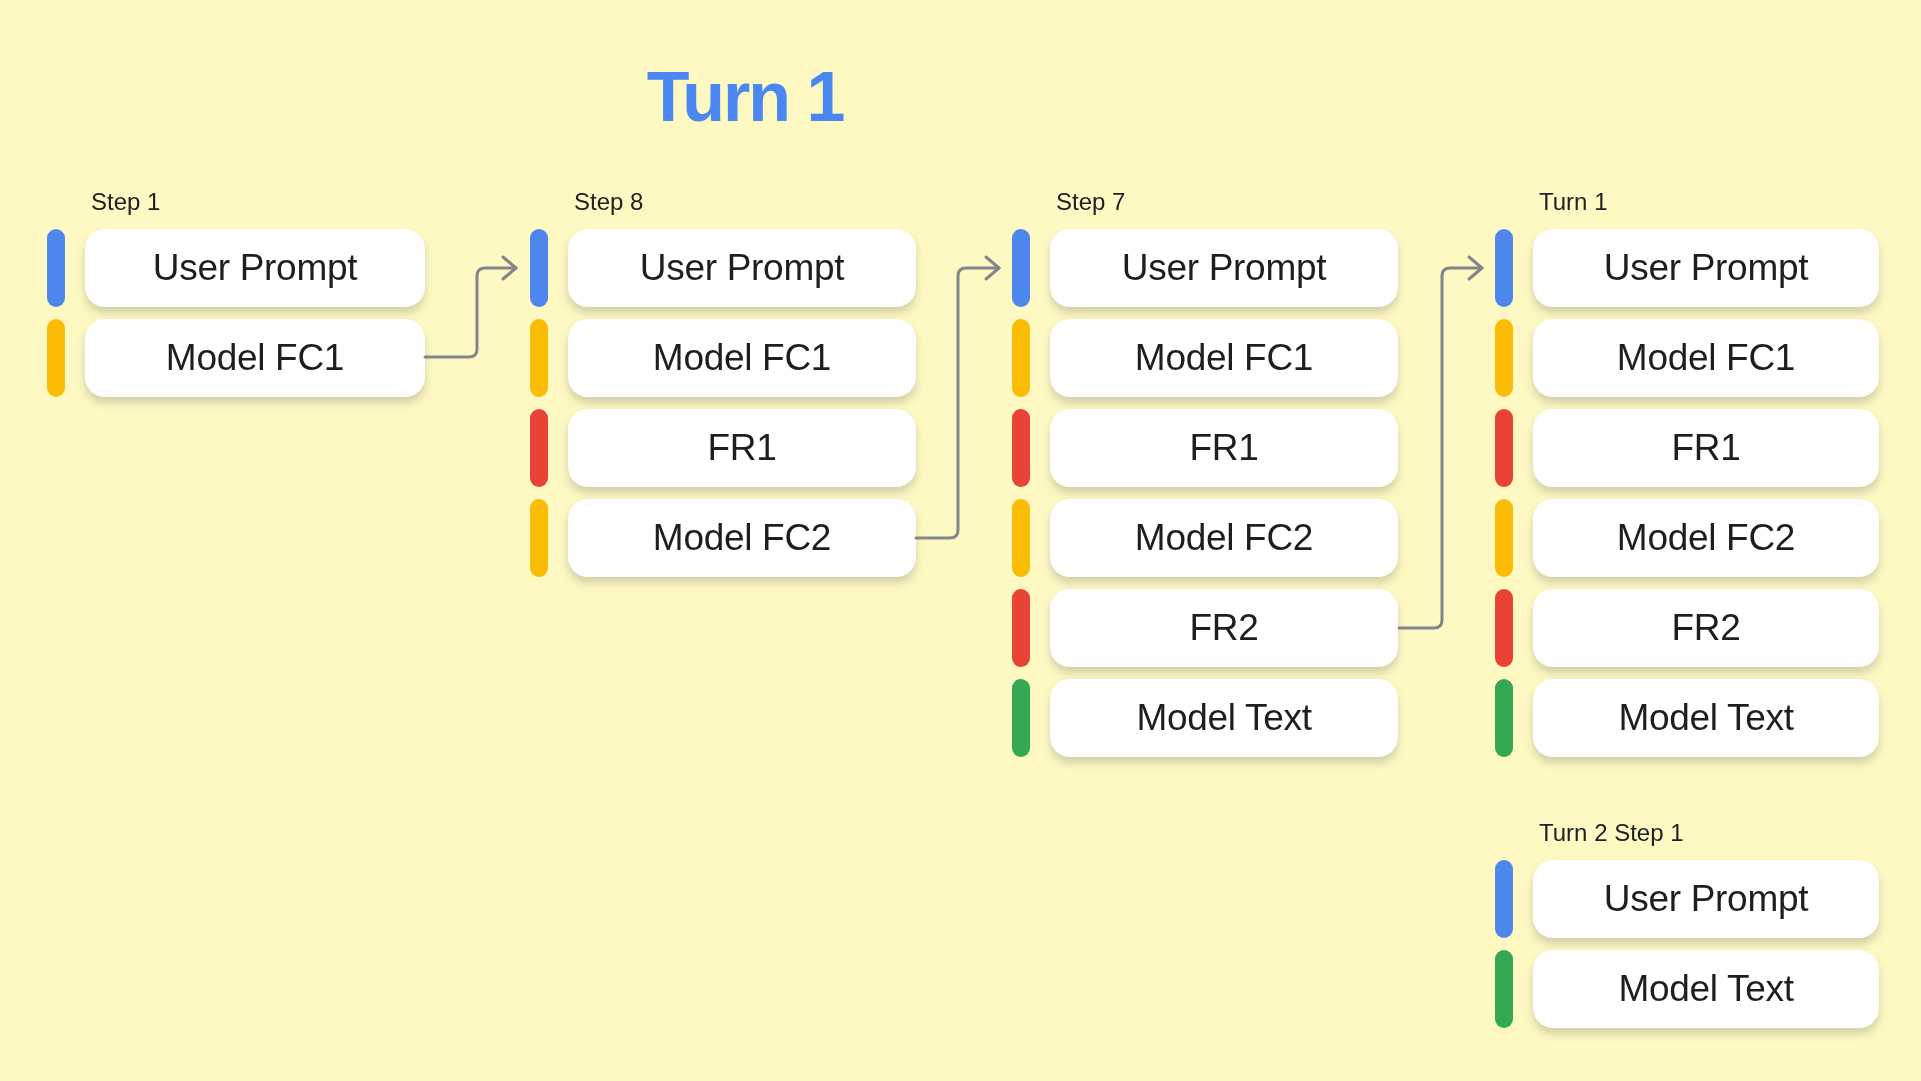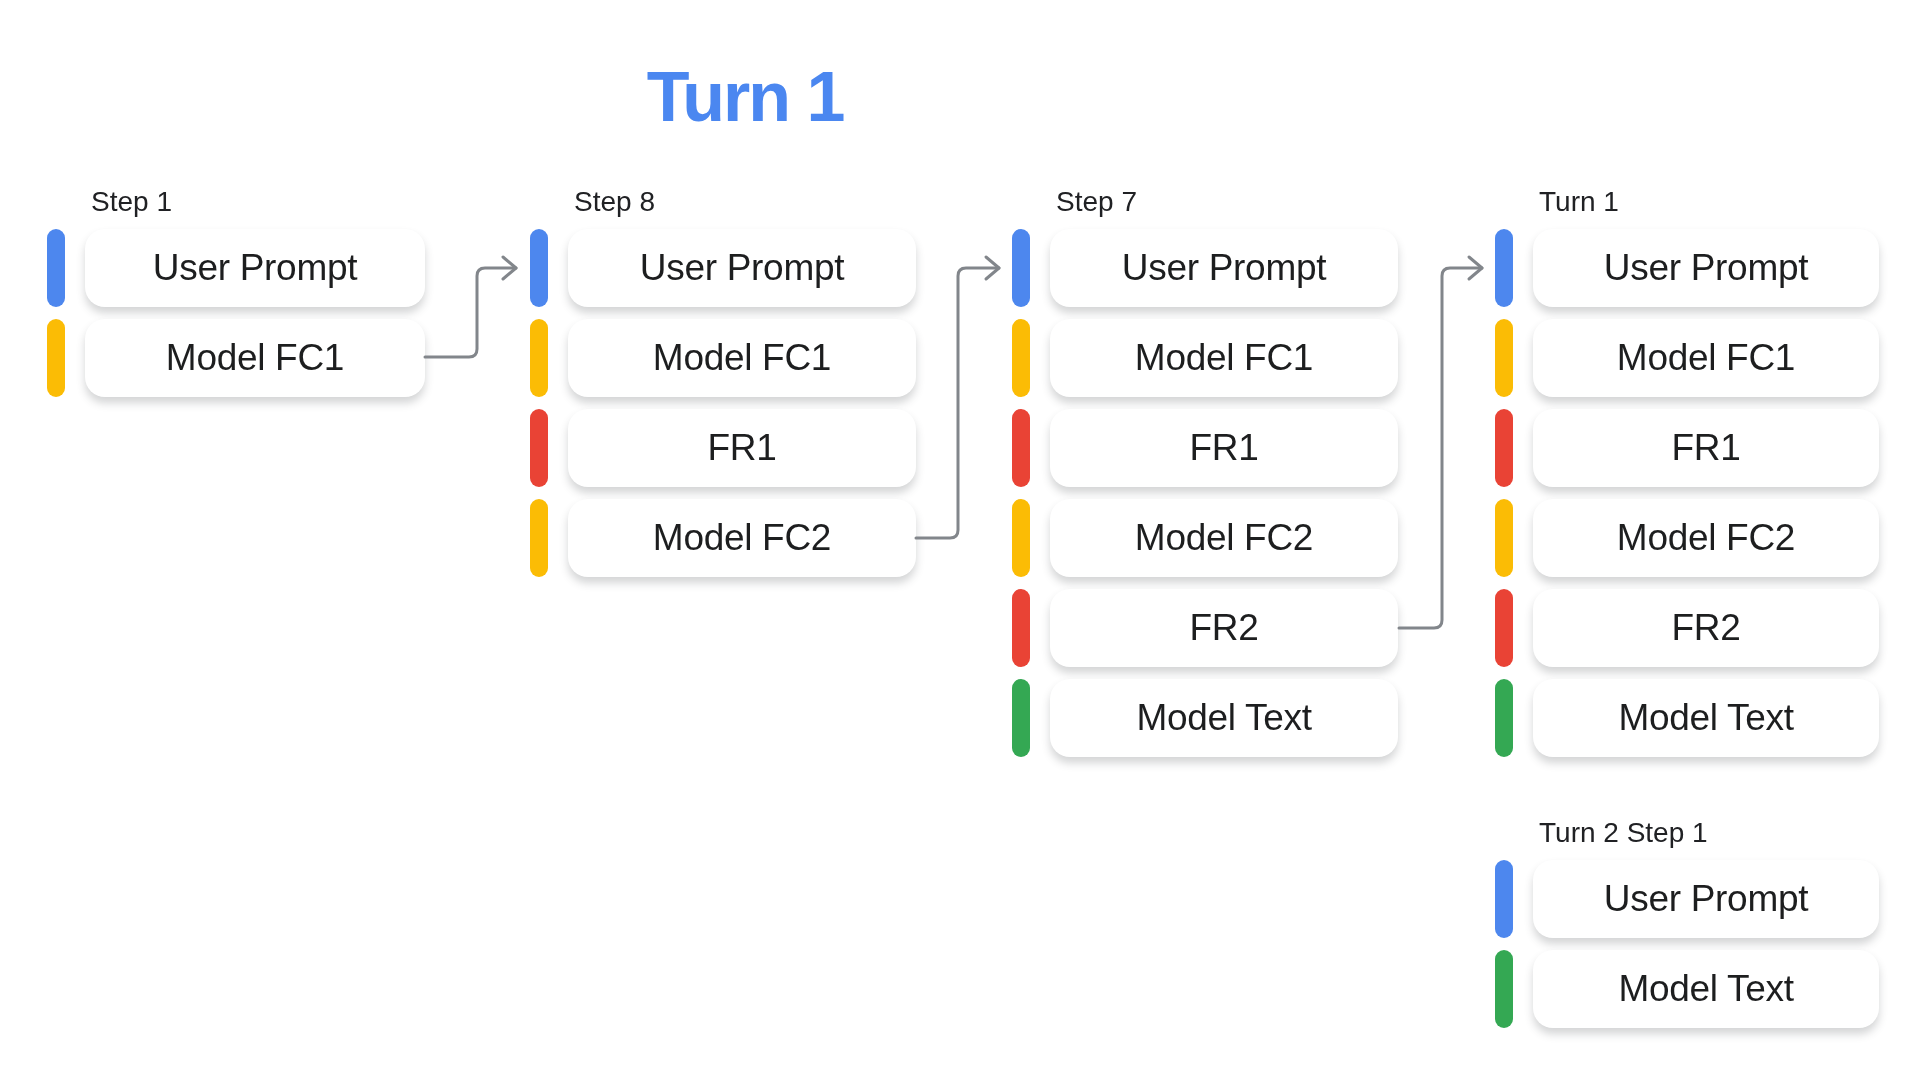--- a/index.html
+++ b/index.html
@@ -34,21 +34,21 @@
   .g1{left:47px;  top:187px; --cw:340px;}
   .g2{left:530px; top:187px; --cw:348px;}
   .g3{left:1012px;top:187px; --cw:348px;}
   .g4{left:1495px;top:187px; --cw:346px;}
   .g5{left:1495px;top:818px; --cw:346px;}
 
   .group-label{
     height:30px;
     line-height:30px;
     margin:0 0 12px 44px;
-    font-size:28px;
+    font-size:24px;
     color:#202124;
     white-space:nowrap;
   }
   .row{
     display:flex;
     align-items:stretch;
     height:78px;
     margin-bottom:12px;
   }
   .bar{
@@ -80,21 +80,21 @@
     fill:none;
     stroke:#82868B;
     stroke-width:3;
     stroke-linecap:round;
     stroke-linejoin:round;
   }
 </style>
 </head>
 <body style="background: rgb(233, 234, 238);">
 
-<div id="canvas" style="background: #ffffff;">
+<div id="canvas" style="background: #fef9c3;">
 
   <div class="turn-title" id="turn1-title" style="color: rgb(75, 135, 240);">Turn 1</div>
 
 
   <div class="group g1">
       <div class="group-label">Step 1</div>
       <div class="row">
         <span class="bar" style="background: rgb(77, 135, 238);"></span>
         <div class="card">
           <span>User Prompt</span>

